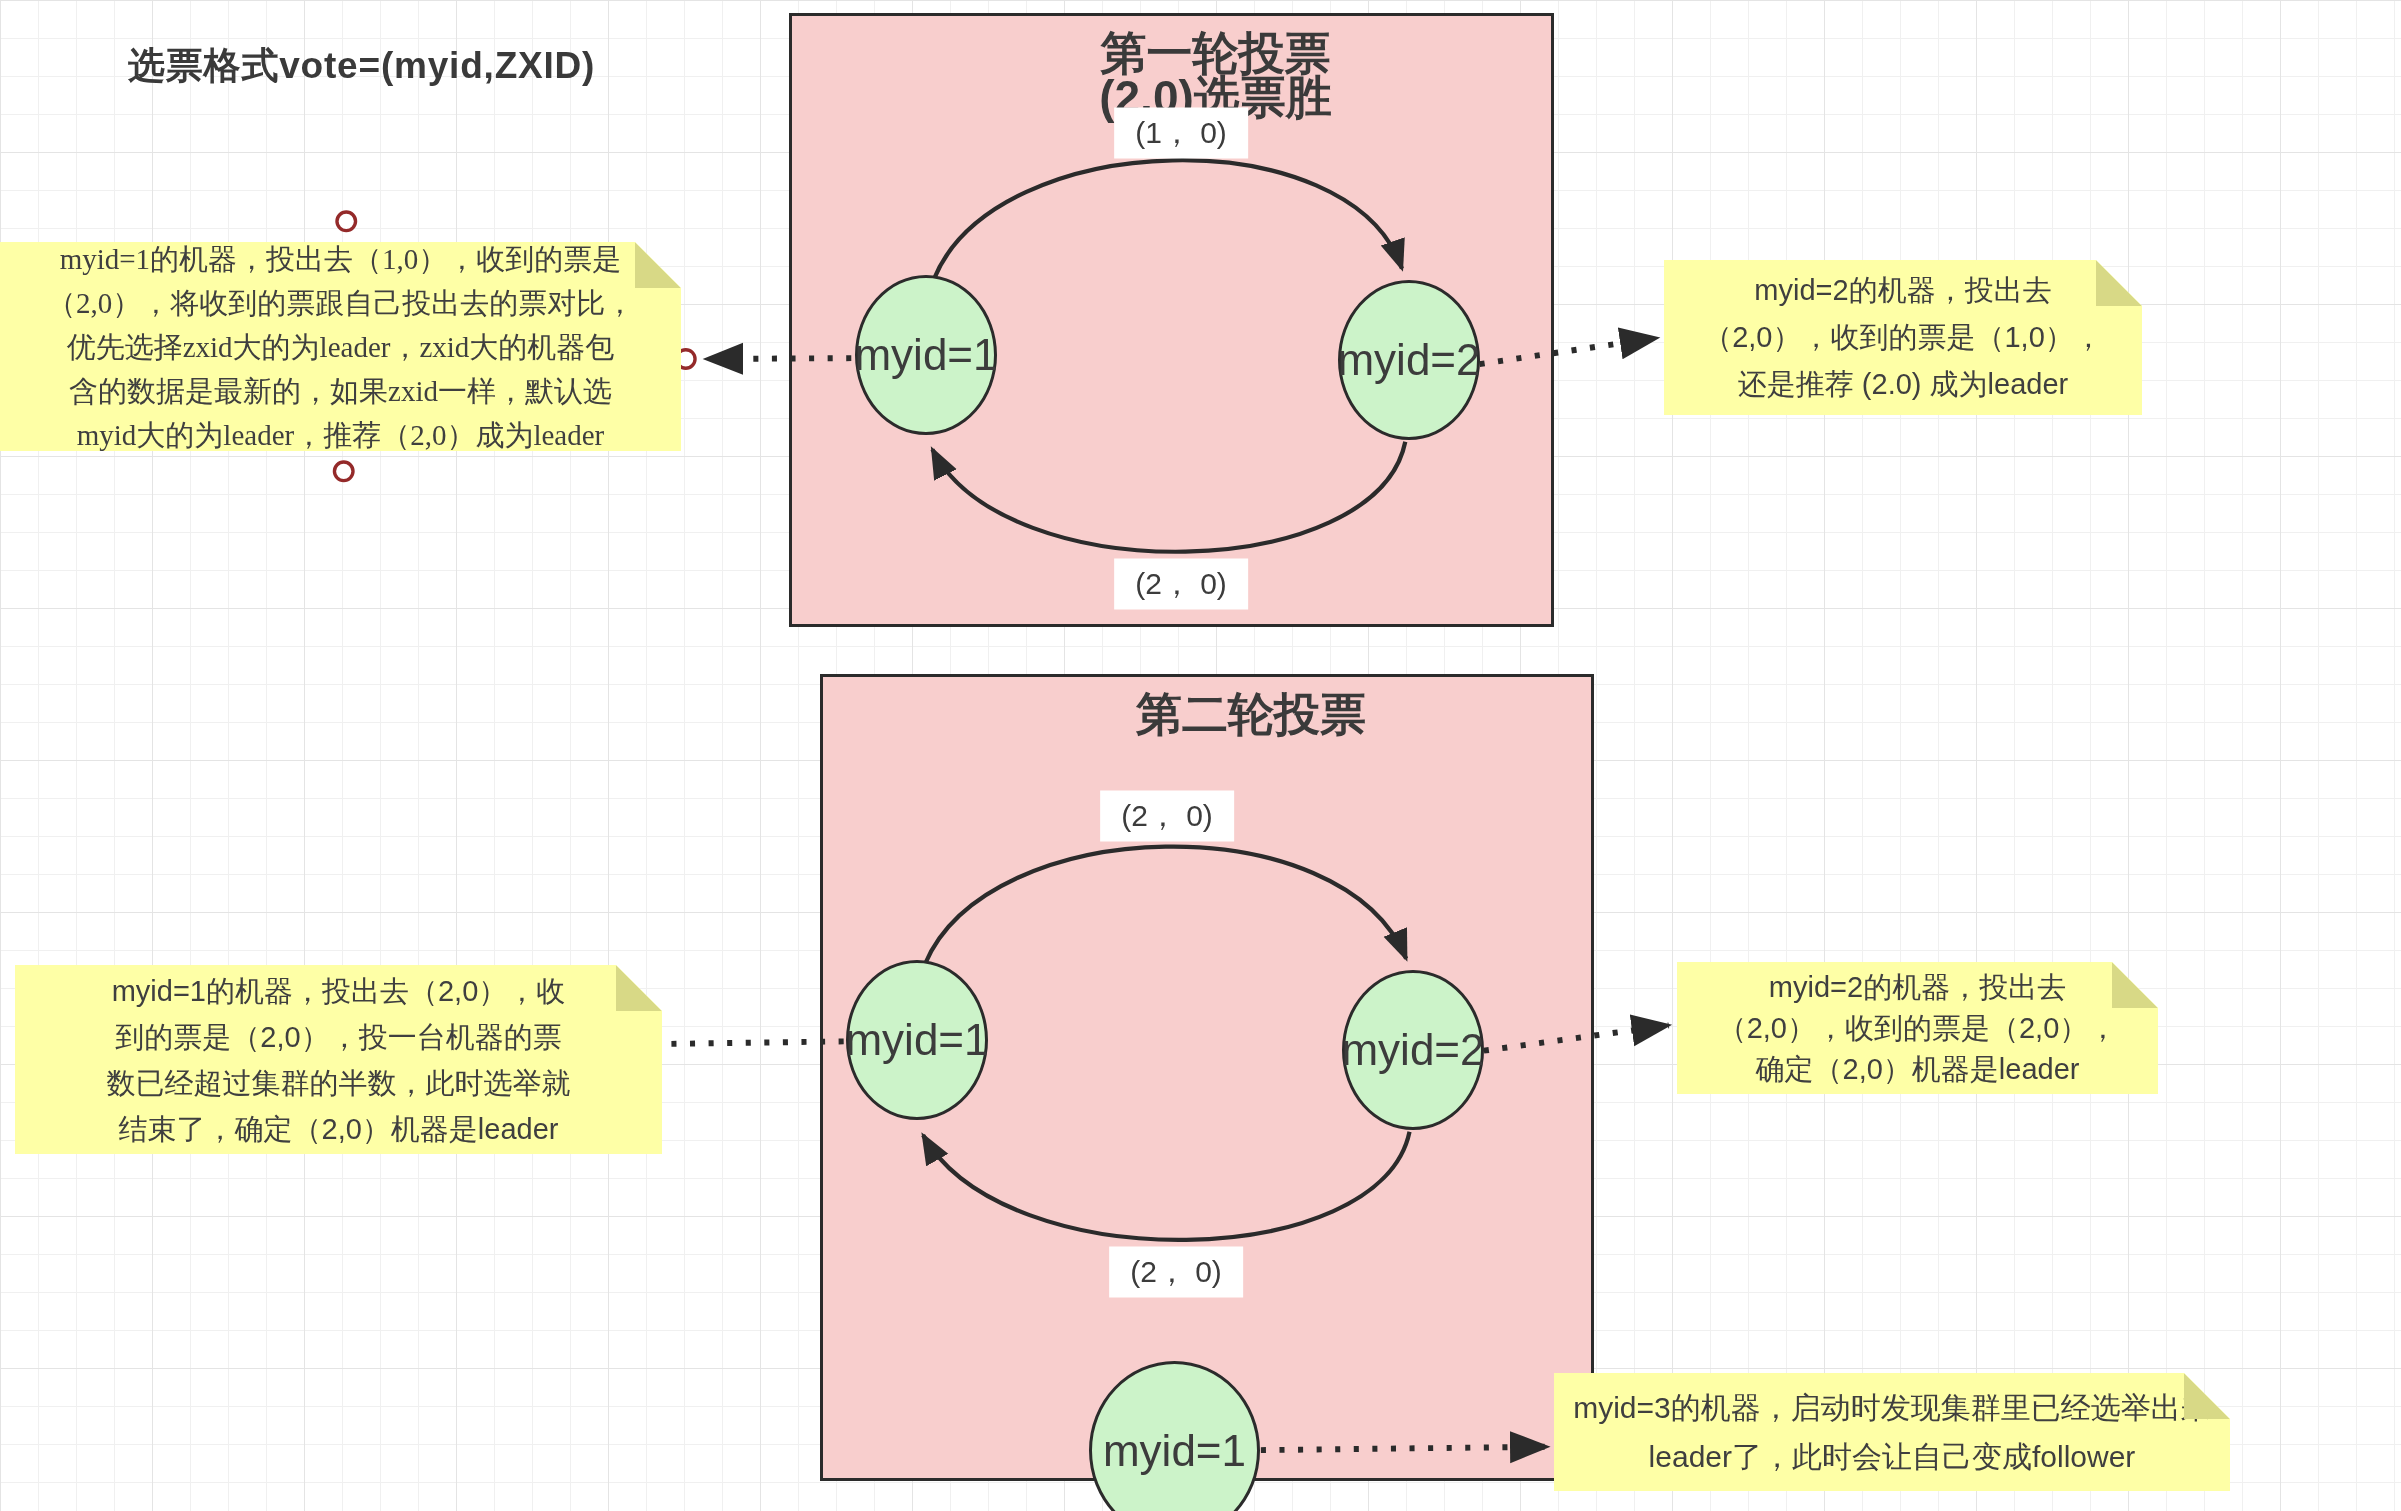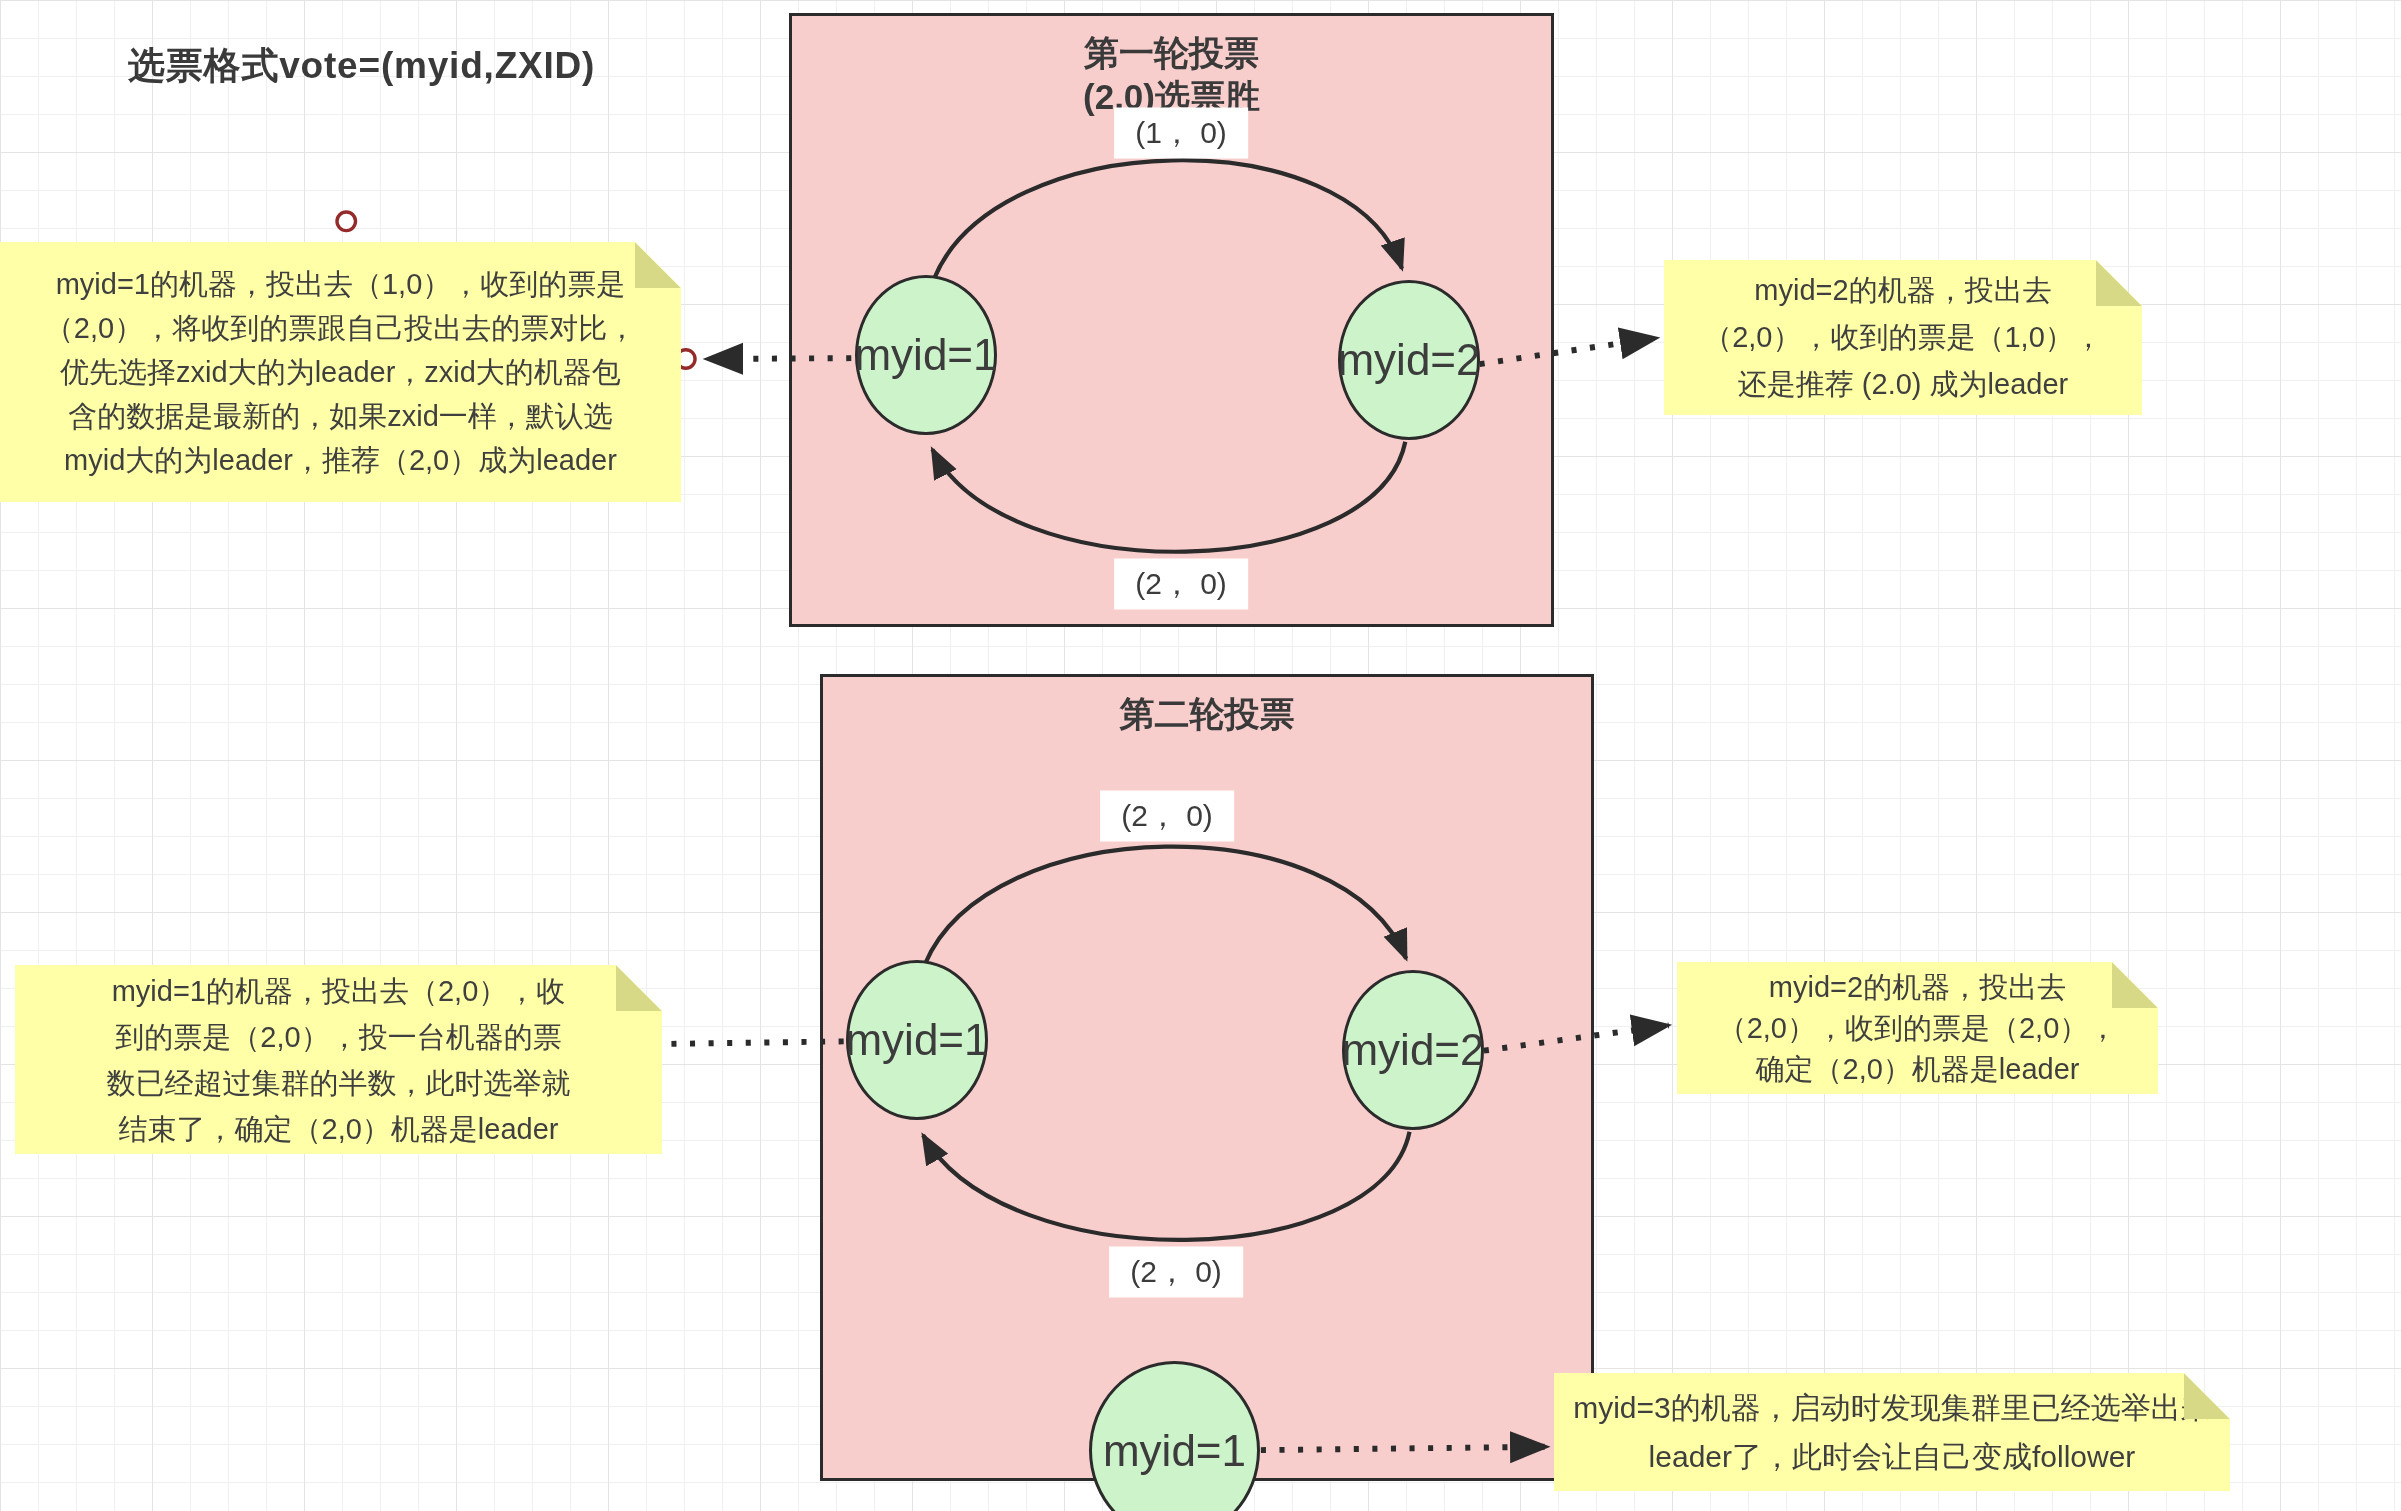--- a/index.html
+++ b/index.html
@@ -26,21 +26,21 @@
     position:absolute;
     background:#f8cecd;
     border:3.4px solid #2b2b2b;
     box-sizing:border-box;
   }
   #round1-box{left:789px;top:12.7px;width:765px;height:614px;}
   #round2-box{left:820px;top:674px;width:774px;height:807px;}
   .box-title{
     position:absolute;left:0;top:15px;width:100%;
     text-align:center;font-weight:bold;color:#3a3a3a;
-    font-size:35px;line-height:44px;
+    font-size:46px;line-height:44px;padding-left:44px;
   }
   .node{
     position:absolute;
     background:#ccf3c9;
     border:3.4px solid #2b2b2b;
     border-radius:50%;
     box-sizing:border-box;
     display:flex;align-items:center;justify-content:center;
     font-size:44px;color:#3c3c3c;
   }
@@ -65,21 +65,21 @@
     text-align:center;
     white-space:pre-line;
     font-size:29px;line-height:44px;color:#3f3f3f;
     clip-path:polygon(0 0, calc(100% - 46px) 0, 100% 46px, 100% 100%, 0 100%);
   }
   .note .fold{
     position:absolute;top:0;right:0;width:46px;height:46px;
     background:#d8d986;
     clip-path:polygon(0 0, 100% 100%, 0 100%);
   }
-  #note-r1-left {left:0px;   top:242px; width:681px;height:260px;}
+  #note-r1-left {left:0px;   top:242px; width:681px;height:209px;font-family:Liberation Serif, serif;}
   #note-r1-right{left:1664px;top:260px; width:478px;height:155px;line-height:47px;}
   #note-r2-left {left:15px;  top:965px;width:647px;height:189px;line-height:46px;}
   #note-r2-right{left:1677px;top:962px;width:481px;height:132px;line-height:41px;}
   #note-m3     {left:1554px;top:1373px;width:676px;height:118px;font-size:30px;line-height:49px;}
   svg.layer{position:absolute;left:0;top:0;pointer-events:none;}
   svg.layer *{pointer-events:auto;}
 </style>
 </head>
 <body>
 

